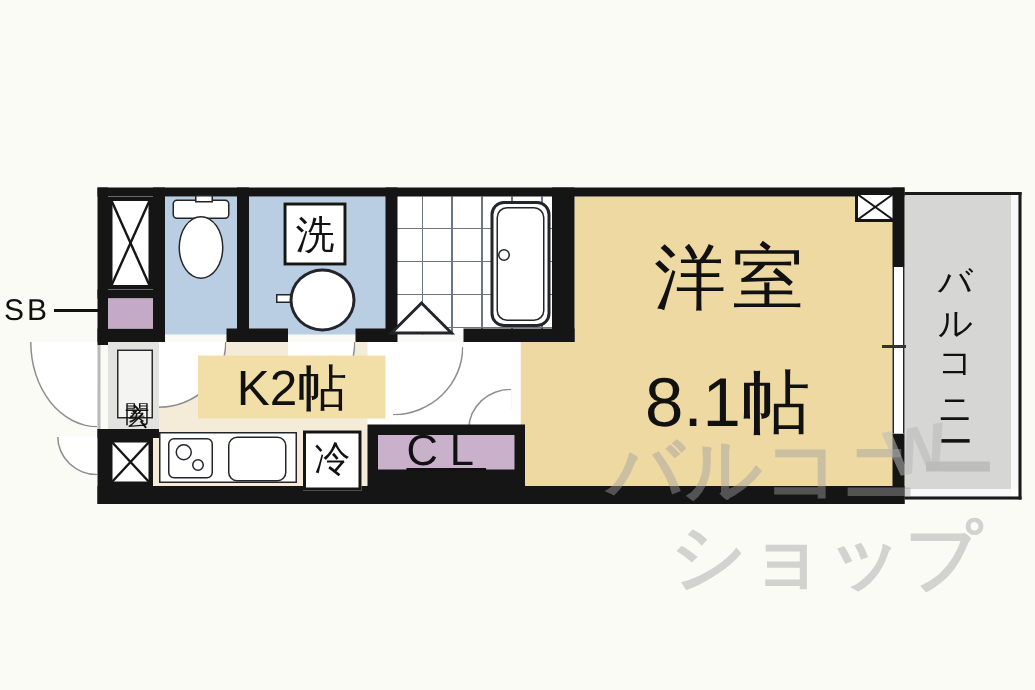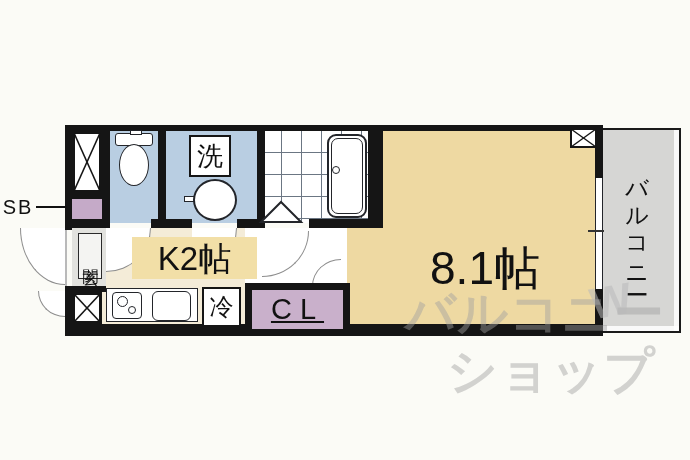--- a/index.html
+++ b/index.html
@@ -122,24 +122,27 @@
   <div class="abs fixture" style="left:106px;top:288px;width:92px;height:34px;"></div>
   <div class="abs fixture" style="left:112px;top:292px;width:30px;height:27px;border-radius:4px;"></div>
   <div class="abs fixture ellipse" style="left:117px;top:296px;width:11px;height:11px;"></div>
   <div class="abs fixture ellipse" style="left:128px;top:306px;width:8px;height:8px;"></div>
   <div class="abs fixture" style="left:152px;top:291px;width:39px;height:30px;border-radius:6px;"></div>
   <div class="abs whitebox label" style="left:202px;top:287px;width:39px;height:40px;font-size:24px;">
       <span>冷</span>
     </div>
 
   <div class="abs wall" style="left:245px;top:283px;width:105px;height:53px;"></div>
-  <div class="abs purple label" style="left:252px;top:290px;width:91px;height:39px;font-size:29px;letter-spacing:8px;text-decoration:underline;">
+  <div class="abs purple label" style="left:252px;top:290px;width:91px;height:23px;font-size:29px;letter-spacing:8px;text-decoration:underline;">
       <span>CL</span>
     </div>
 
+  <div class="abs label" style="left:393px;top:158px;width:190px;height:56px;font-size:48px;letter-spacing:4px;">
+      <span>洋室</span>
+    </div>
   <div class="abs label" style="left:385px;top:240px;width:200px;height:56px;font-size:46px;">
       <span>8.1帖</span>
     </div>
 
   <div class="abs vtext" style="left:618px;top:142px;width:40px;height:165px;font-size:23px;letter-spacing:4px;">
       <span>バルコニー</span>
     </div>
 
   <div class="abs wm" style="left:405px;top:280px;font-size:50px;"><span>バルコニー</span></div>
   <div class="abs wm" style="left:590px;top:276px;font-size:44px;color:rgba(185,185,185,.55);transform:rotate(-10deg);"><span>W</span></div>

